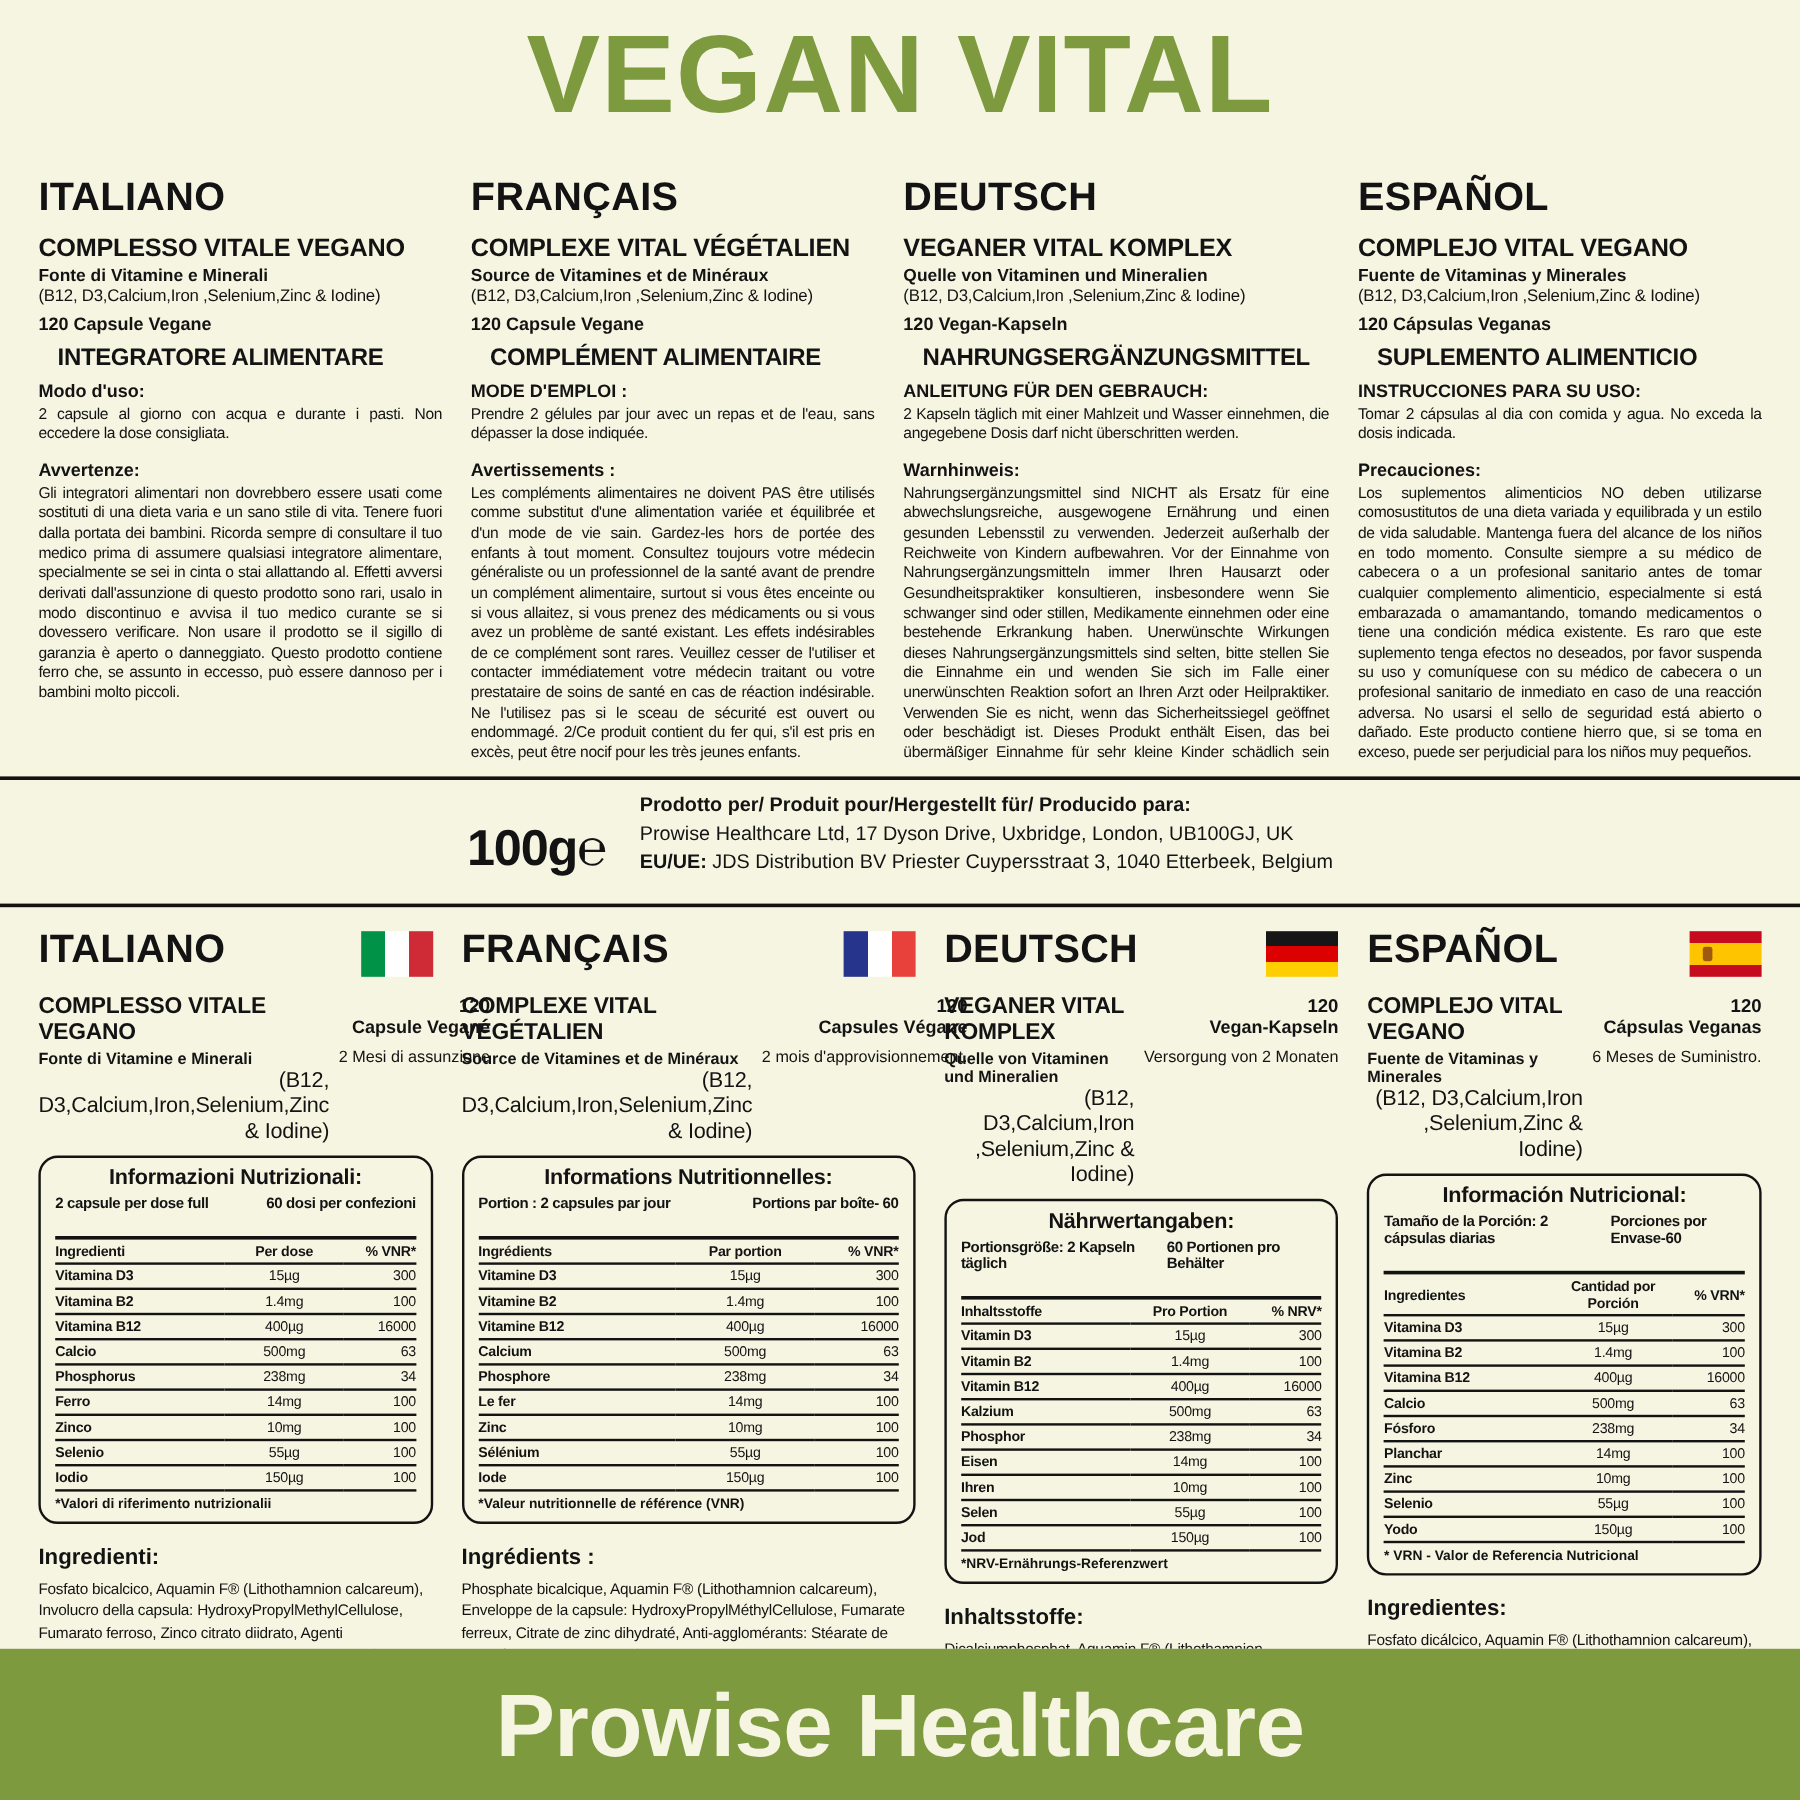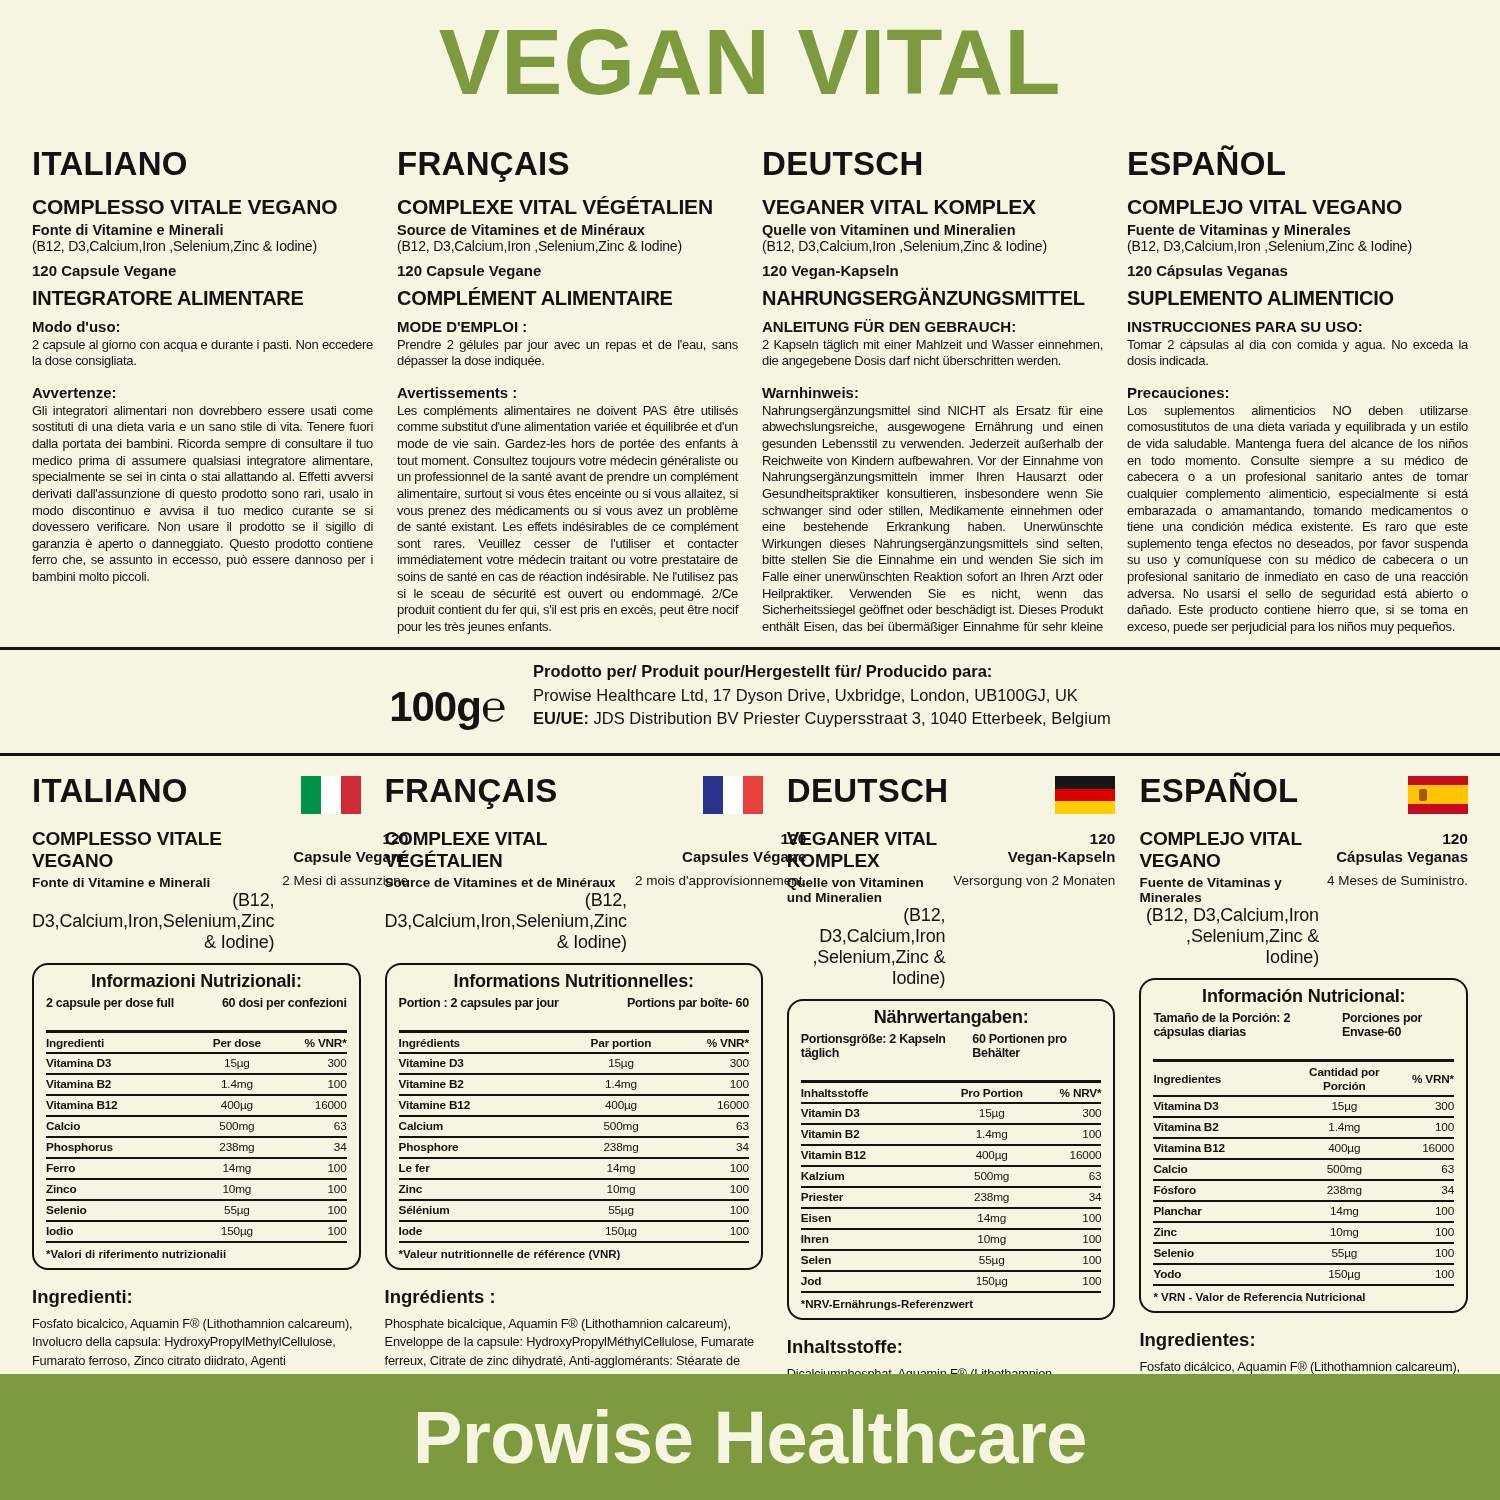--- a/index.html
+++ b/index.html
@@ -20,21 +20,21 @@
     display:grid; grid-template-columns:repeat(4,1fr); column-gap:24px;
     padding:0 32px;
   }
   .top-grid{margin-top:24px; height:502px; overflow:hidden;}
   .bottom-grid{margin-top:16px; height:614px; overflow:hidden;}
   .lang{font-size:33px; font-weight:800; letter-spacing:.3px; margin-bottom:12px;}
   .product{font-size:21px; font-weight:800; margin:8px 0 3px; letter-spacing:-.2px;}
   .src{font-weight:700; font-size:14.5px;}
   .vits{font-size:14px; margin-bottom:8px; letter-spacing:-.2px;}
   .count{font-weight:700; font-size:15px; margin:6px 0;}
-  .supp{font-size:20px; font-weight:700; margin:8px 0 8px; letter-spacing:-.3px; white-space:nowrap;}
+  .supp{font-size:20px; font-weight:700; margin:8px 16px 8px; letter-spacing:-.3px; white-space:nowrap;}
   .ttl{font-weight:700; font-size:15px; margin:8px 0 2px;}
   .warn-ttl{margin-top:14px;}
   .body{font-size:13px; line-height:1.28; text-align:justify; letter-spacing:-.3px;}
   .rule{height:3px; background:var(--ink); margin:10px 0 0;}
   .middle{
     display:flex; justify-content:center; align-items:flex-end; gap:28px;
     padding:10px 0 12px;
   }
   .weight{font-size:42px; font-weight:600; letter-spacing:-1px;}
   .addr-line{font-size:16.5px; line-height:1.42;}
@@ -382,21 +382,21 @@
               <td>Vitamin B12</td>
               <td>400µg</td>
               <td>16000</td>
             </tr>
             <tr>
               <td>Kalzium</td>
               <td>500mg</td>
               <td>63</td>
             </tr>
             <tr>
-              <td>Priester</td>
+              <td>Phosphor</td>
               <td>238mg</td>
               <td>34</td>
             </tr>
             <tr>
               <td>Eisen</td>
               <td>14mg</td>
               <td>100</td>
             </tr>
             <tr>
               <td>Ihren</td>
@@ -429,21 +429,21 @@
     </div>
     <div class="prod-row">
       <div class="prod-left">
         <h3 class="product sm">COMPLEJO VITAL VEGANO</h3>
         <p class="src sm">Fuente de Vitaminas y Minerales</p>
         <p class="vits sm">(B12, D3,Calcium,Iron ,Selenium,Zinc &amp; Iodine)</p>
       </div>
       <div class="prod-right">
         <p class="pcount">120</p>
         <p class="ptype">Cápsulas Veganas</p>
-        <p class="psupply">4 Meses de Suministro.</p>
+        <p class="psupply">6 Meses de Suministro.</p>
       </div>
     </div>
     <div class="nutbox">
       <h4 class="nut-title">Información Nutricional:</h4>
       <div class="serving">
         <span>Tamaño de la Porción: 2 cápsulas diarias</span>
         <span>Porciones por Envase-60</span>
       </div>
       <table class="nut-table">
         <colgroup>

